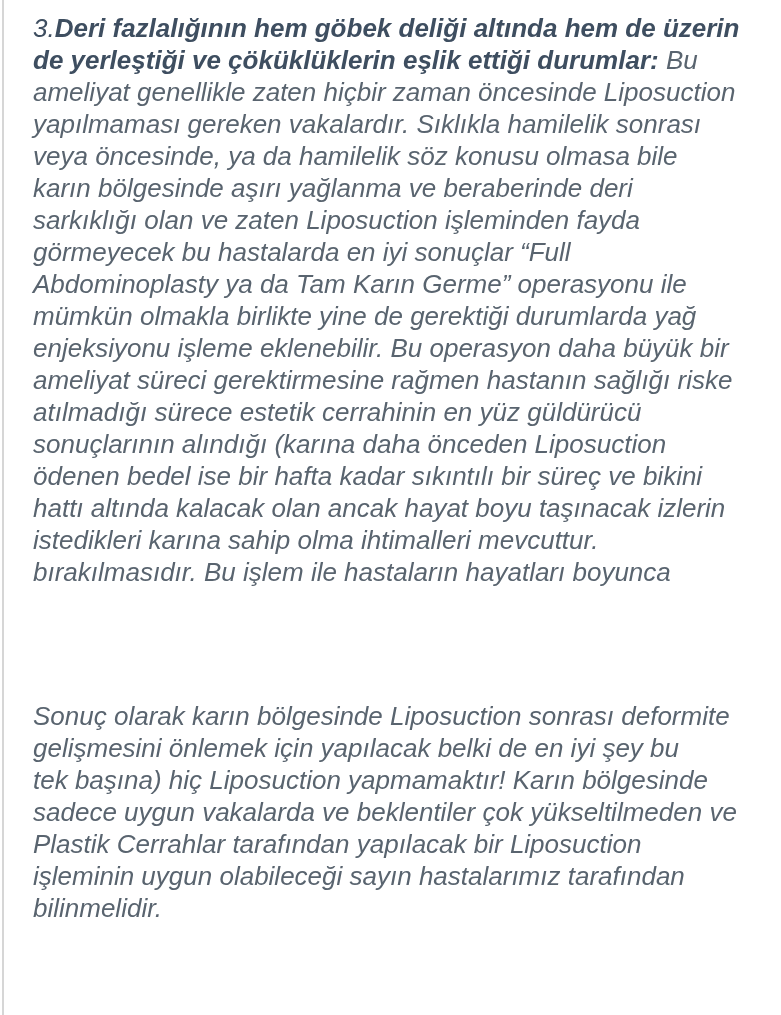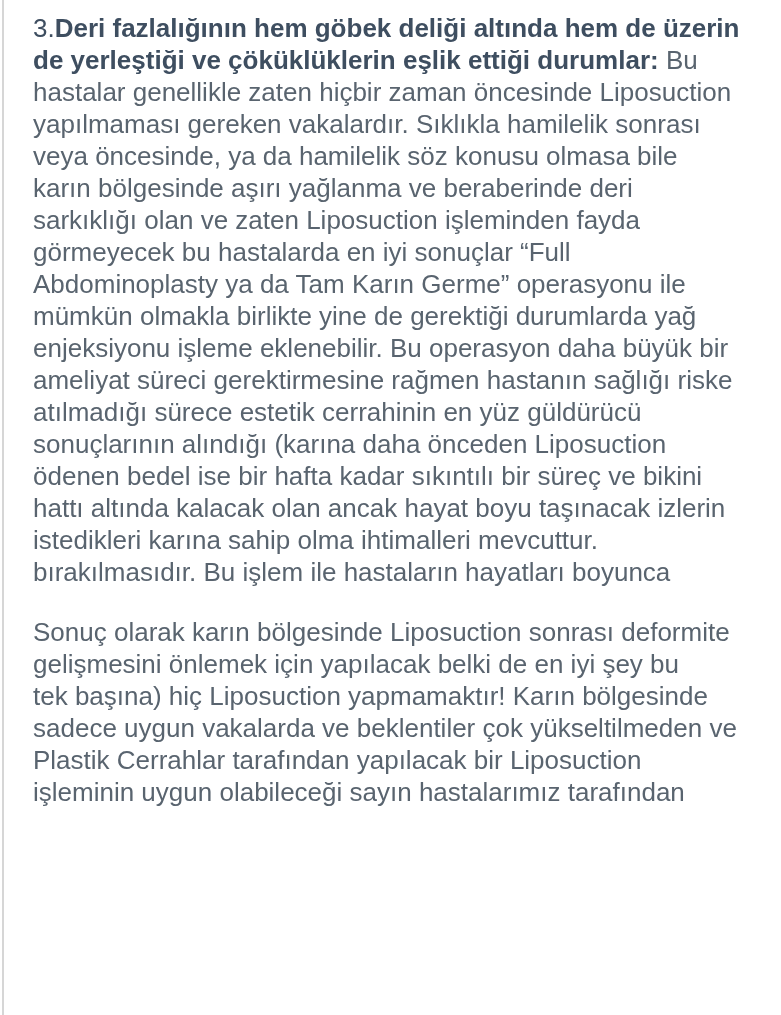--- a/index.html
+++ b/index.html
@@ -19,23 +19,24 @@
   .left-rule{
     position:absolute;
     left:2px;top:0;
     width:2px;height:100%;
     background:var(--border-color);
   }
   .article{
     position:absolute;
     left:33px;top:12px;
     width:736px;
+    font-style:italic;
   }
   .paragraph{margin:0;}
-  .paragraph + .paragraph{margin-top:28px;}
+  .paragraph + .paragraph{margin-top:112px;}
   .line{
     height:32px;
     line-height:32px;
     font-size:26px;
     white-space:nowrap;
     color:var(--body-color);
     letter-spacing:0;
   }
   .seg{color:var(--body-color);}
   .seg.bold{
@@ -46,21 +47,21 @@
 </style>
 </head>
 <body>
 
 <div class="left-rule"></div>
 
 <div class="article">
     <div class="paragraph">
       <div class="line"><span class="seg dark">3.</span><span class="seg bold">Deri fazlalığının hem göbek deliği altında hem de üzerin</span></div>
       <div class="line"><span class="seg bold">de yerleştiği ve çöküklüklerin eşlik ettiği durumlar:</span><span class="seg"> Bu</span></div>
-      <div class="line"><span class="seg">hastalar genellikle zaten hiçbir zaman öncesinde Liposuction</span></div>
+      <div class="line"><span class="seg">ameliyat genellikle zaten hiçbir zaman öncesinde Liposuction</span></div>
       <div class="line"><span class="seg">yapılmaması gereken vakalardır. Sıklıkla hamilelik sonrası</span></div>
       <div class="line"><span class="seg">veya öncesinde, ya da hamilelik söz konusu olmasa bile</span></div>
       <div class="line"><span class="seg">karın bölgesinde aşırı yağlanma ve beraberinde deri</span></div>
       <div class="line"><span class="seg">sarkıklığı olan ve zaten Liposuction işleminden fayda</span></div>
       <div class="line"><span class="seg">görmeyecek bu hastalarda en iyi sonuçlar “Full</span></div>
       <div class="line"><span class="seg">Abdominoplasty ya da Tam Karın Germe” operasyonu ile</span></div>
       <div class="line"><span class="seg">mümkün olmakla birlikte yine de gerektiği durumlarda yağ</span></div>
       <div class="line"><span class="seg">enjeksiyonu işleme eklenebilir. Bu operasyon daha büyük bir</span></div>
       <div class="line"><span class="seg">ameliyat süreci gerektirmesine rağmen hastanın sağlığı riske</span></div>
       <div class="line"><span class="seg">atılmadığı sürece estetik cerrahinin en yüz güldürücü</span></div>
@@ -70,14 +71,15 @@
       <div class="line"><span class="seg">istedikleri karına sahip olma ihtimalleri mevcuttur.</span></div>
       <div class="line"><span class="seg">bırakılmasıdır. Bu işlem ile hastaların hayatları boyunca</span></div>
     </div>
     <div class="paragraph">
       <div class="line"><span class="seg">Sonuç olarak karın bölgesinde Liposuction sonrası deformite</span></div>
       <div class="line"><span class="seg">gelişmesini önlemek için yapılacak belki de en iyi şey bu</span></div>
       <div class="line"><span class="seg">tek başına) hiç Liposuction yapmamaktır! Karın bölgesinde</span></div>
       <div class="line"><span class="seg">sadece uygun vakalarda ve beklentiler çok yükseltilmeden ve</span></div>
       <div class="line"><span class="seg">Plastik Cerrahlar tarafından yapılacak bir Liposuction</span></div>
       <div class="line"><span class="seg">işleminin uygun olabileceği sayın hastalarımız tarafından</span></div>
+      <div class="line"><span class="seg">bilinmelidir.</span></div>
     </div>
   </div>
 
 </body></html>

